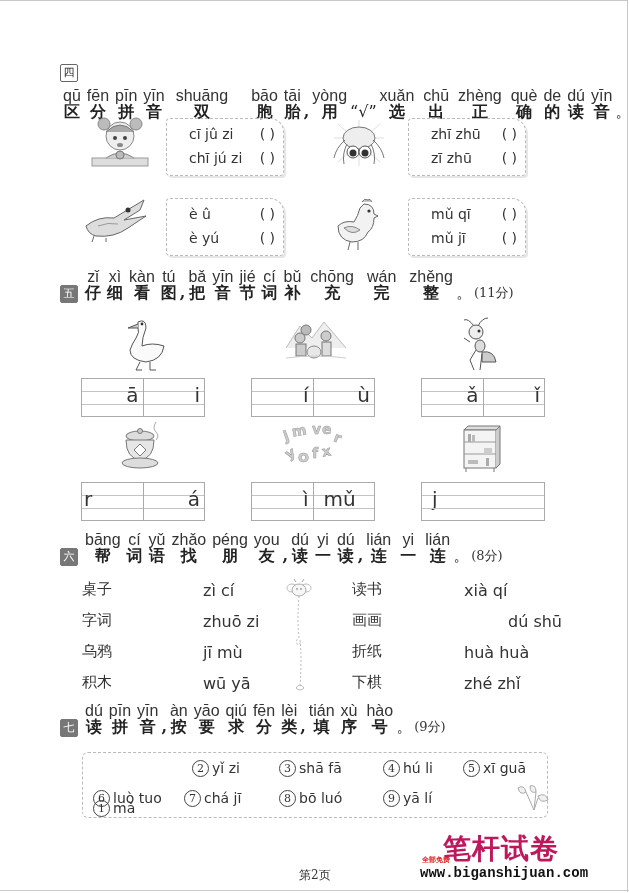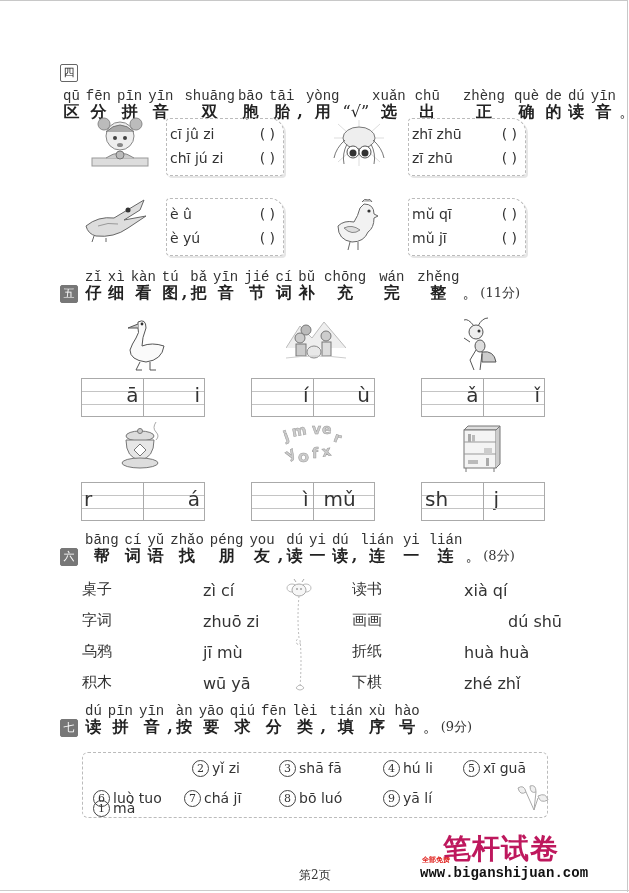--- a/index.html
+++ b/index.html
@@ -5,28 +5,28 @@
   html,body{margin:0;padding:0;background:#fff;}
   body{width:629px;height:893px;position:relative;overflow:hidden;font-family:"DejaVu Sans",sans-serif;color:#222;}
   .page-border{position:absolute;left:0;top:0;width:627px;height:891px;border-top:1px solid #c8c8c8;border-right:1px solid #c8c8c8;}
   .abs{position:absolute;}
   
   .sec{position:absolute;left:60px;}
   .sec .num{display:inline-block;width:16px;height:16px;border:1px solid #666;border-radius:2px;font-size:11px;line-height:16px;text-align:center;font-family:"DejaVu Serif",serif;vertical-align:middle;margin-right:4px;}
   .sec .num.filled{background:#777;color:#fff;border-color:#777;}
   .ruby-row{display:inline-flex;align-items:flex-end;vertical-align:bottom;}
   .rb{display:inline-flex;flex-direction:column;align-items:center;margin:0 3px;}
-  .rb .py{font-size:14px;color:#333;line-height:12px;white-space:nowrap;font-family:Liberation Mono, monospace;}
+  .rb .py{font-size:16px;color:#333;line-height:12px;white-space:nowrap;font-family:Liberation Sans, sans-serif;}
   .rb .hz{font-size:16px;font-weight:bold;line-height:20px;font-family:"DejaVu Serif",serif;color:#222;}
   .plain{font-size:16px;font-weight:bold;line-height:20px;font-family:"DejaVu Serif",serif;}
   .score{font-size:13px;line-height:20px;color:#333;font-family:"DejaVu Serif",serif;margin-left:2px;}
   
   .pic{position:absolute;display:flex;align-items:center;justify-content:center;}
   .choice-box{position:absolute;width:116px;height:56px;border:1px dashed #bbb;border-radius:4px 14px 4px 4px;box-shadow:2px 2px 0 #e6e6e6;font-size:14px;color:#333;}
-  .choice-box .line{position:absolute;left:3px;right:8px;height:18px;display:flex;justify-content:space-between;}
+  .choice-box .line{position:absolute;left:22px;right:8px;height:18px;display:flex;justify-content:space-between;}
   .choice-box .paren{letter-spacing:0;}
   
   .grid{position:absolute;width:122px;height:37px;border:1px solid #aaa;display:flex;}
   .grid .cell{flex:1;position:relative;border-right:1px solid #aaa;}
   .grid .cell:last-child{border-right:none;}
   .grid .cell::before{content:"";position:absolute;left:0;right:0;top:12px;border-top:1px solid #c4c4c4;}
   .grid .cell::after{content:"";position:absolute;left:0;right:0;top:25px;border-top:1px solid #c4c4c4;}
   .grid .txt{position:absolute;top:4px;font-size:20px;line-height:24px;color:#333;}
   .grid .txt.right{right:4px;}
   .grid .txt.left{left:2px;}
@@ -59,21 +59,21 @@
         <span class="hz">拼</span>
       </span>
     <span class="rb">
         <span class="py">yīn</span>
         <span class="hz">音</span>
       </span>
     <span class="rb" style="margin-left:8px">
         <span class="py">shuāng</span>
         <span class="hz">双</span>
       </span>
-    <span class="rb" style="margin-left:0">
+    <span class="rb" style="margin-left:20px">
         <span class="py">bāo</span>
         <span class="hz">胞</span>
       </span>
     <span class="rb">
         <span class="py">tāi</span>
         <span class="hz">胎</span>
       </span>
     <span class="plain">,</span>
     <span class="rb">
         <span class="py">yòng</span>
@@ -81,21 +81,21 @@
       </span>
     <span class="plain" style="font-weight:normal">“√”</span>
     <span class="rb">
         <span class="py">xuǎn</span>
         <span class="hz">选</span>
       </span>
     <span class="rb" style="margin-left:6px">
         <span class="py">chū</span>
         <span class="hz">出</span>
       </span>
-    <span class="rb" style="margin-left:20px">
+    <span class="rb" style="margin-left:6px">
         <span class="py">zhèng</span>
         <span class="hz">正</span>
       </span>
     <span class="rb" style="margin-left:6px">
         <span class="py">què</span>
         <span class="hz">确</span>
       </span>
     <span class="rb">
         <span class="py">de</span>
         <span class="hz">的</span>
@@ -362,23 +362,20 @@
 <div class="grid" style="left:251px;top:482px;">
   <div class="cell">
       <span class="txt right">ì</span>
     </div>
   <div class="cell">
       <span class="txt left" style="left:10px">mǔ</span>
     </div>
 </div>
 <div class="grid" style="left:421px;top:482px;">
   <div class="cell">
-      <span class="txt left" style="left:3px">sh</span>
-    </div>
-  <div class="cell">
       <span class="txt left" style="left:10px">j</span>
     </div>
 </div>
 
 <div class="sec" style="top:534px;">
   <span class="num filled">六</span><span class="ruby-row">
     <span class="rb">
         <span class="py">bāng</span>
         <span class="hz">帮</span>
       </span>

